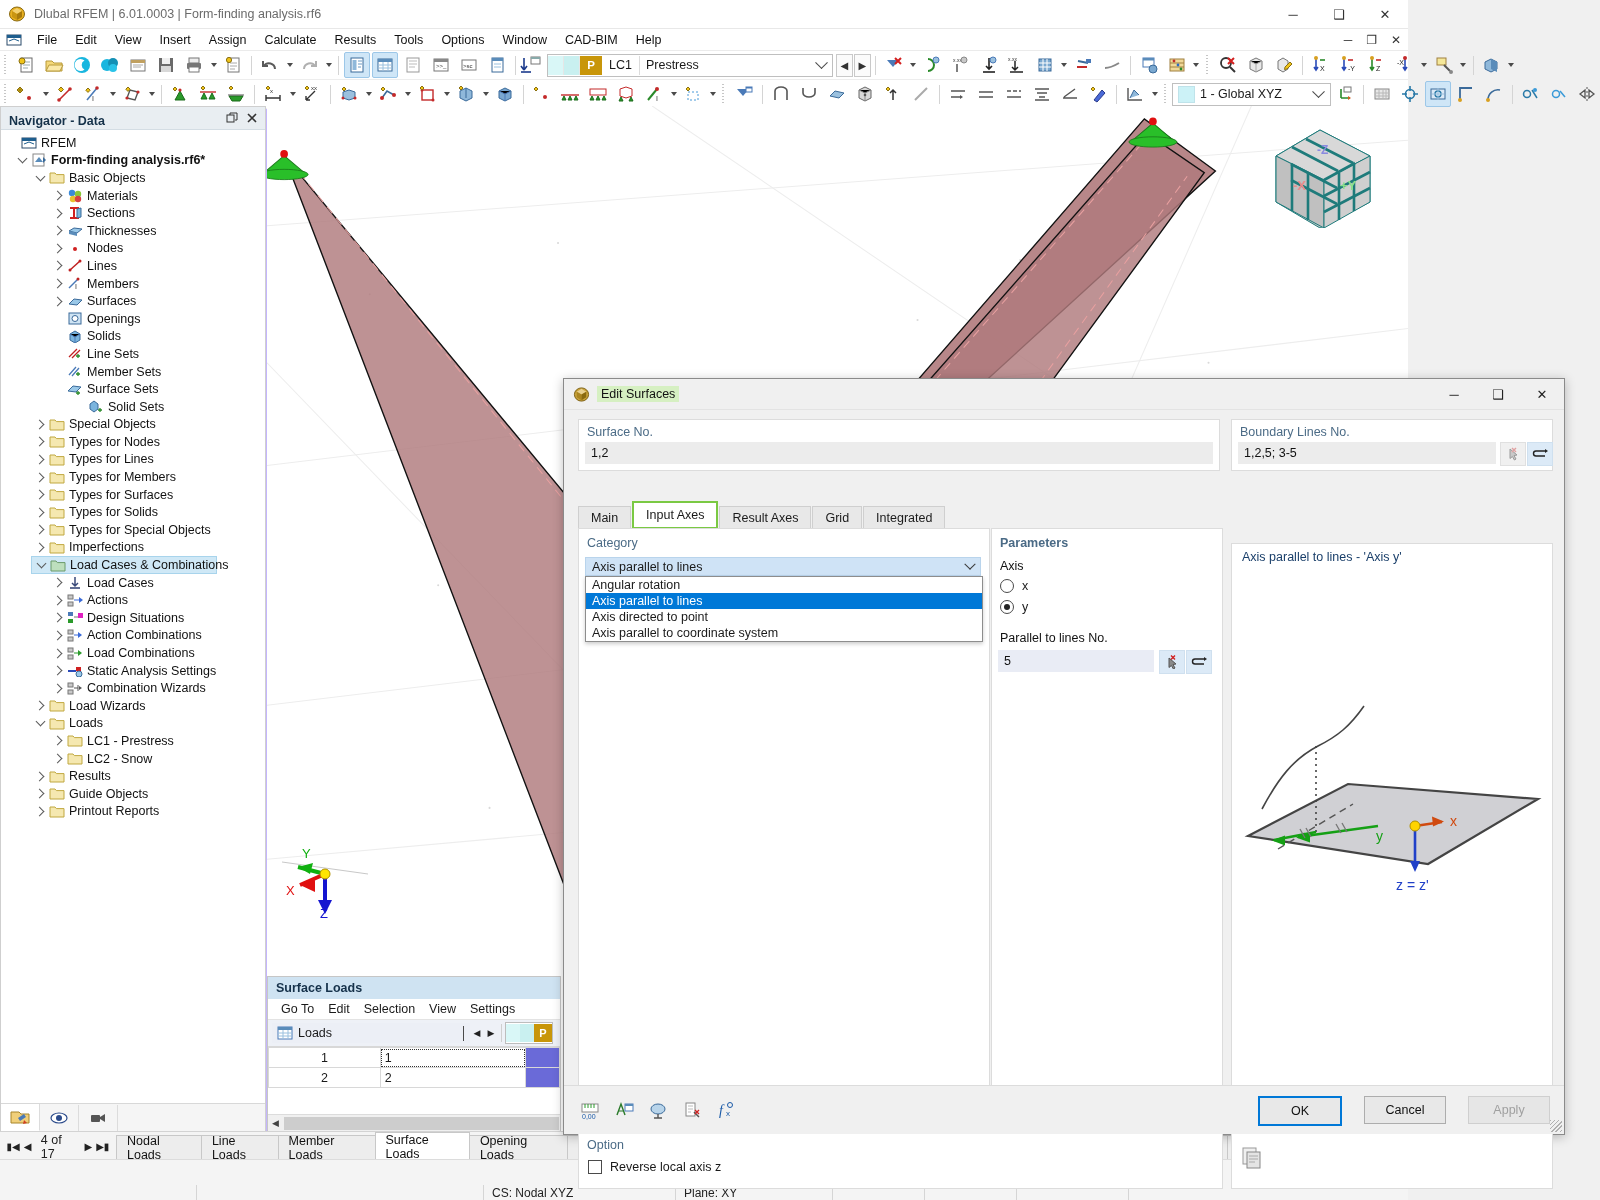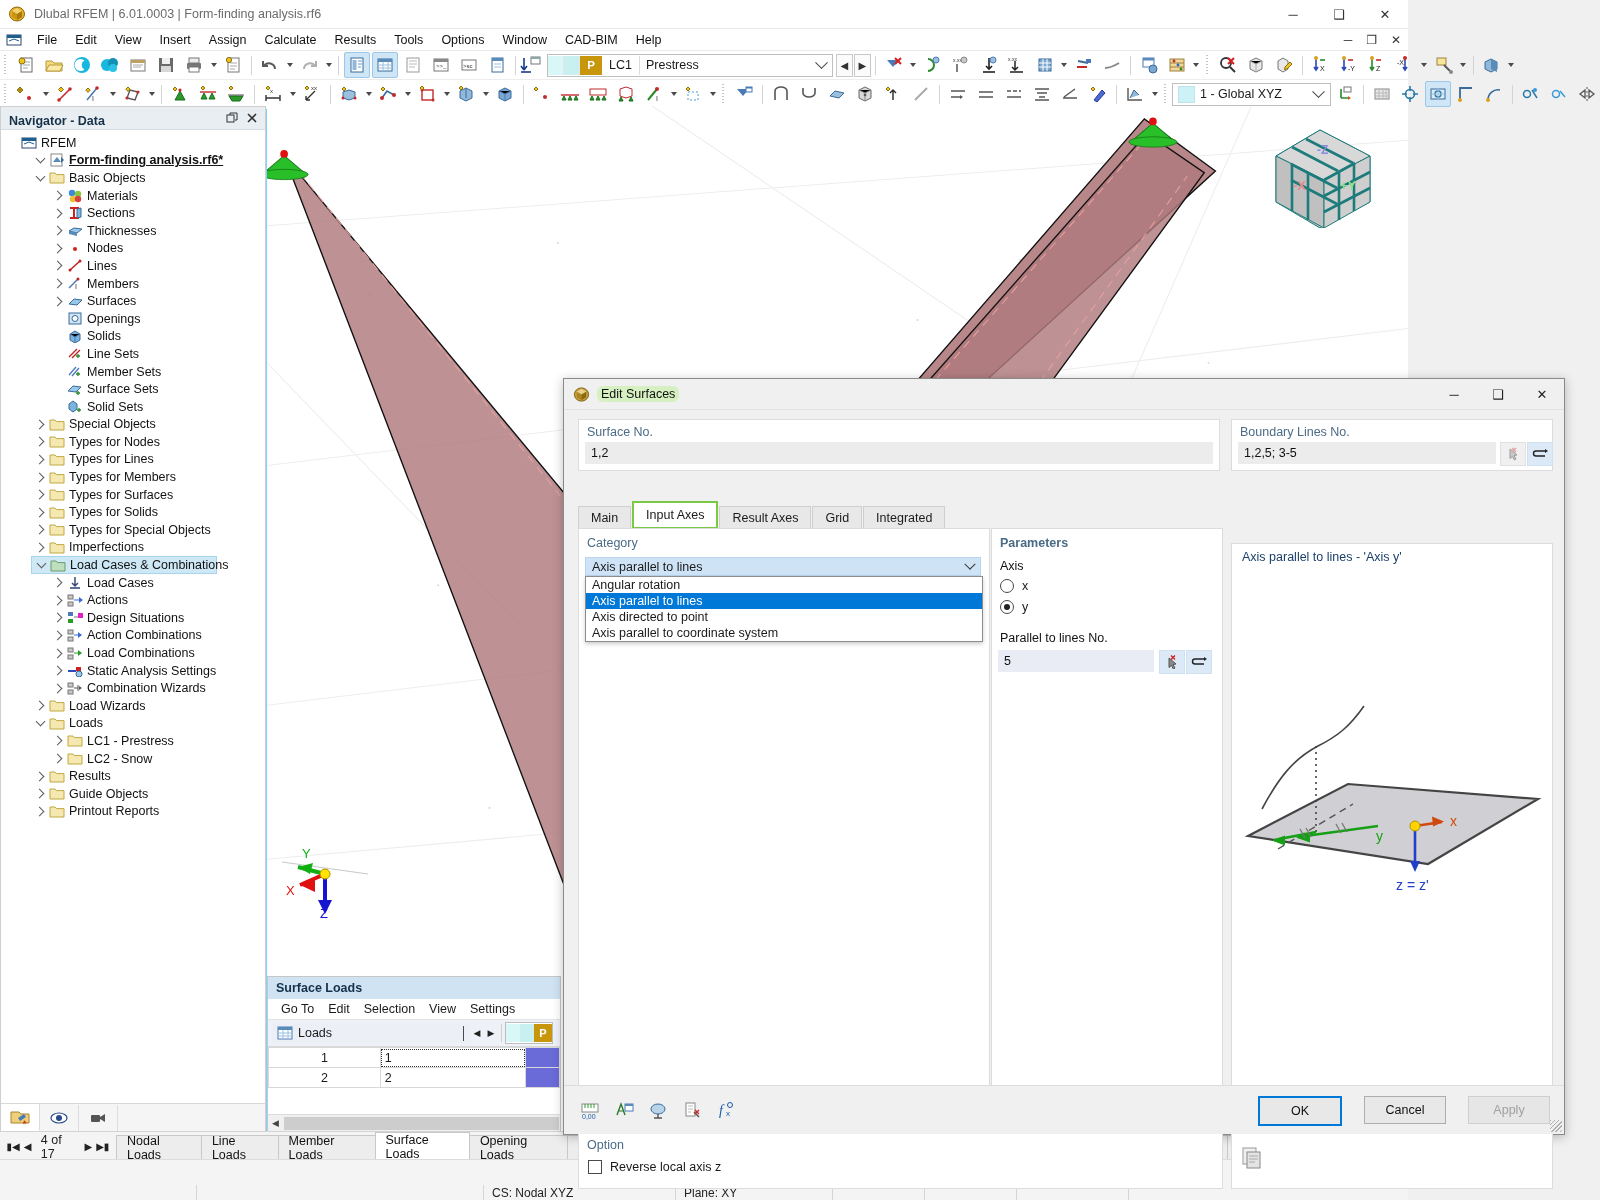--- a/index.html
+++ b/index.html
@@ -2,21 +2,21 @@
 <html><head>
 <meta charset="utf-8">
 <style>
   html,body{margin:0;padding:0;}
   body{
     width:1600px;height:1200px;overflow:hidden;
     font-family:"Liberation Sans",sans-serif;
     font-size:12.5px;color:#1a1a1a;background:#f0f0f0;
     -webkit-font-smoothing:antialiased;
   }
-  .app{position:relative;width:1408px;height:1200px;background:#7dd3fc;}
+  .app{position:relative;width:1408px;height:1200px;background:#c4b5fd;}
 
   
   .titlebar{height:28px;background:#ffffff;display:flex;align-items:center;
             border-bottom:1px solid #e8e8e8;}
   .titlebar .appicon{width:18px;height:18px;margin:0 8px 0 8px;flex:none;}
   .titlebar .ttl{color:#6b6b6b;font-size:12.5px;}
   .winbtns{margin-left:auto;display:flex;height:28px;}
   .winbtns div{width:46px;height:28px;display:flex;align-items:center;justify-content:center;
                color:#333;font-size:13px;}
 
@@ -131,21 +131,21 @@
                margin-right:-1px;font-size:12px;display:flex;align-items:center;color:#222;}
   .stcells{position:absolute;left:0;right:0;top:25px;height:15px;display:flex;align-items:center;
            font-size:12px;color:#222;}
   .stcells .c{border-right:1px solid #d5d5d5;height:15px;display:flex;align-items:center;padding:0 8px;}
 
   
   .dlg{position:absolute;left:563px;top:378px;width:1000px;height:755px;background:#f0f0f0;
        border:1px solid #8a8a8a;box-shadow:0 2px 10px rgba(0,0,0,.25);}
   .dlgbar{height:30px;background:#f0f0f0;display:flex;align-items:center;border-bottom:1px solid #e3e3e3;}
   .dlgbar .di{width:17px;height:17px;margin:0 7px 0 9px;flex:none;}
-  .dlgttl{font-size:12.5px;background:#d6f0c2;padding:1px 4px;color:#111;border-radius:6px;}
+  .dlgttl{font-size:12.5px;background:#d6f0c2;padding:1px 4px;color:#111;}
   .dlgbtns{margin-left:auto;display:flex;height:30px;}
   .dlgbtns div{width:44px;height:30px;display:flex;align-items:center;justify-content:center;font-size:13px;color:#222;}
   .dlgbody{position:absolute;left:0;right:0;top:30px;bottom:0;}
 
   .gbox{position:absolute;background:#fff;border:1px solid #dcdcdc;}
   .glbl{position:absolute;font-size:12.5px;color:#4b6b86;}
   .field{background:#ececec;border:none;height:22px;display:flex;align-items:center;
          padding:0 6px;font-size:12.5px;color:#111;box-sizing:border-box;}
 
   .tabs{position:absolute;left:14px;top:96px;display:flex;align-items:flex-end;height:24px;}
@@ -832,21 +832,21 @@
           <span class="exp"></span>
           <span class="ticn">
             <svg width="16" height="14" viewBox="0 0 16 14">
               <rect x="1" y="2" width="14" height="10" fill="#fff" stroke="#2a4a6a"></rect>
               <rect x="1" y="2" width="14" height="3" fill="#1e5e8e"></rect>
               <path d="M3 8l5-2 5 2" stroke="#1e5e8e" fill="none"></path>
             </svg>
           </span>
           <span class="tlbl">RFEM</span>
         </div>
-        <div class="tn" style="padding-left: 32px; text-decoration: underline;">
+        <div class="tn" style="padding-left: 14px;">
           <span class="exp open">
             <i></i>
           </span>
           <span class="ticn">
             <svg width="16" height="14" viewBox="0 0 16 14">
               <rect x="2" y="1" width="11" height="12" fill="#fff" stroke="#888"></rect>
               <path d="M4 9l4-5 4 5z" fill="#5a8cba"></path>
               <path d="M12 4l3 3-3 3z" fill="#3a6a9a"></path>
             </svg>
           </span>
@@ -992,21 +992,21 @@
         <div class="tn" style="padding-left: 50px;">
           <span class="exp"></span>
           <span class="ticn">
             <svg width="16" height="13" viewBox="0 0 16 13">
               <path d="M1 8l5-5 8 1-5 5z" fill="#9ac8e8" stroke="#3a6a9a"></path>
               <path d="M9 10h4M11 8v4" stroke="#2a8a2a" stroke-width="1.3"></path>
             </svg>
           </span>
           <span class="tlbl">Surface Sets</span>
         </div>
-        <div class="tn" style="padding-left: 50px;">
+        <div class="tn" style="padding-left: 71px;">
           <span class="exp"></span>
           <span class="ticn">
             <svg width="16" height="13" viewBox="0 0 16 13">
               <path d="M2 4l4-3 4 3v5l-4 3-4-3z" fill="#7ab4de" stroke="#3a6a9a"></path>
               <path d="M10 10h4M12 8v4" stroke="#2a8a2a" stroke-width="1.3"></path>
             </svg>
           </span>
           <span class="tlbl">Solid Sets</span>
         </div>
         <div class="tn" style="padding-left: 32px;">

